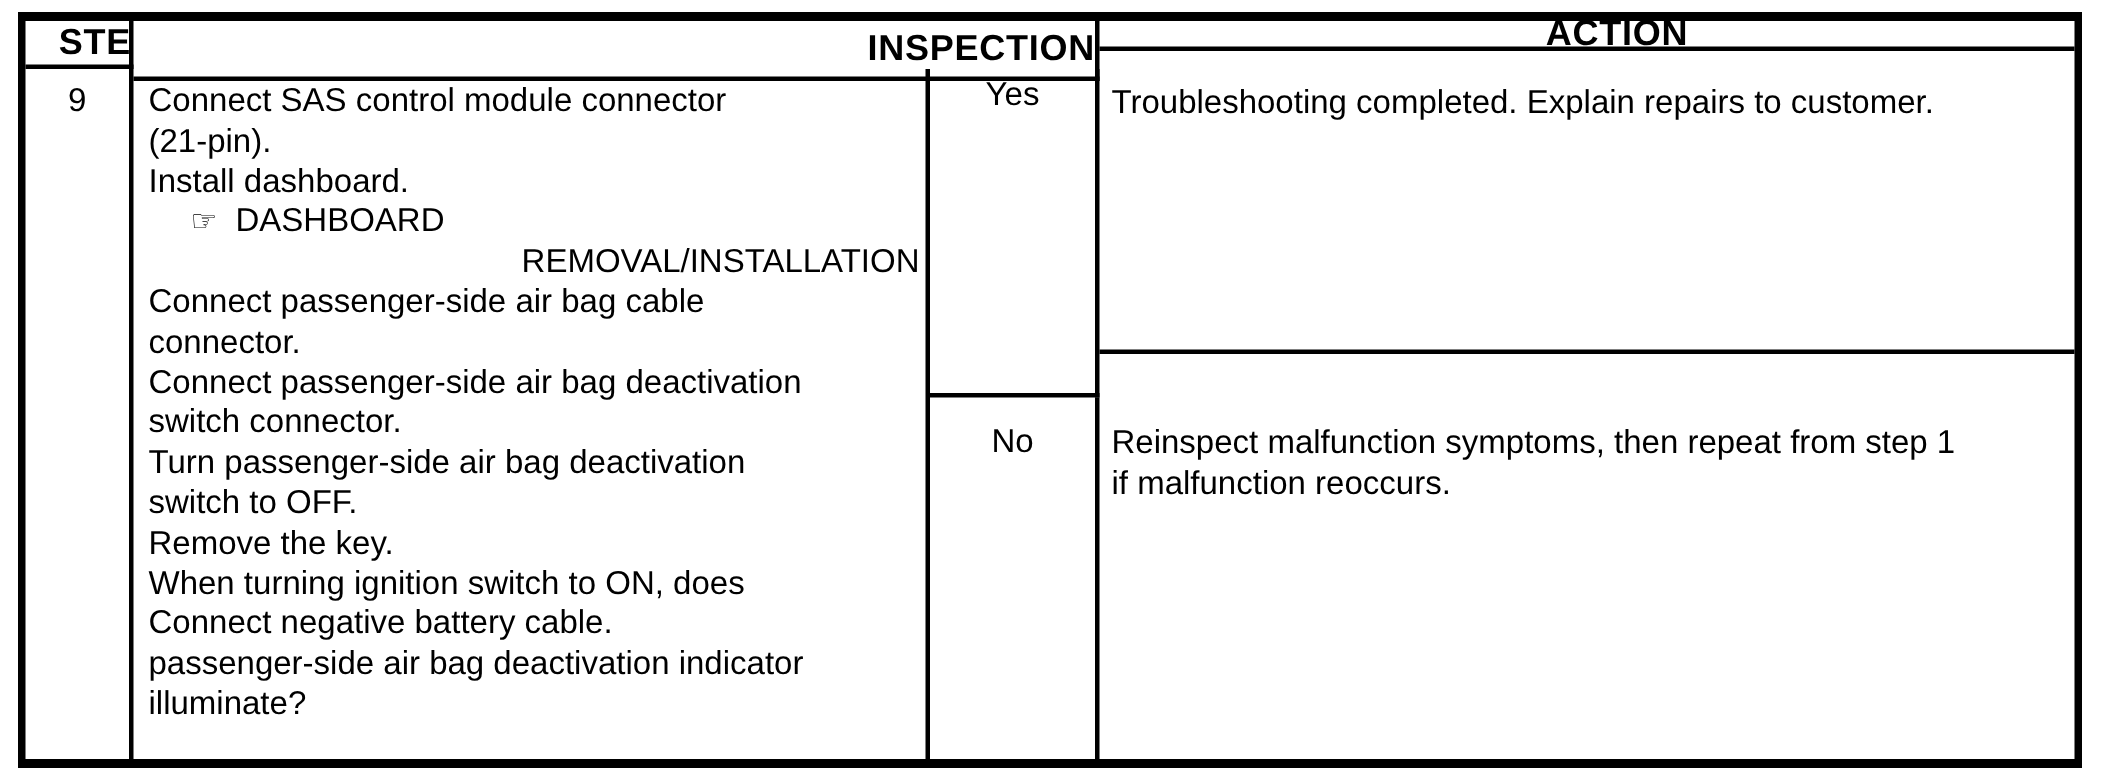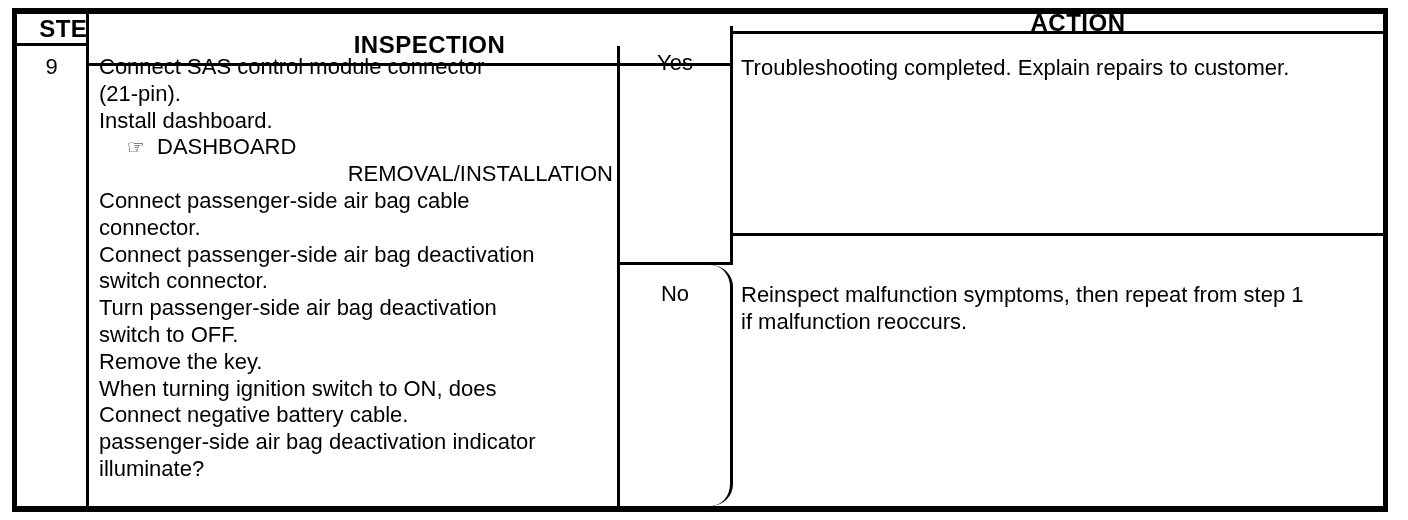--- a/index.html
+++ b/index.html
@@ -39,21 +39,21 @@
   .hdr {
     display: flex;
     align-items: center;
     justify-content: center;
     font-weight: bold;
     font-size: 24px;
     letter-spacing: 0.5px;
     padding-left: 40px;
   }
   .h-step   { left: 0;     top: 0; width: 72px;  height: 32px; border-right-width: 3px; border-bottom-width: 3px; }
-  .h-insp   { left: 72px;  top: 12px; width: 644px; height: 40px; border-right-width: 3px; border-bottom-width: 3px; }
+  .h-insp   { left: 72px;  top: 0; width: 644px; height: 40px; border-right-width: 3px; border-bottom-width: 3px; justify-content: flex-end; }
   .h-action { left: 716px; top: 0; width: 650px; height: 20px; border-bottom-width: 3px; }
   
   .c-step {
     left: 0; top: 32px; width: 72px; height: 460px;
     border-right-width: 3px;
     text-align: center; font-size: 22px; padding-top: 8px;
   }
   .c-insp {
     left: 72px; top: 32px; width: 531px; height: 460px;
     border-right-width: 3px;
@@ -67,21 +67,21 @@
   }
   .c-action-yes {
     left: 716px; top: 32px; width: 650px; height: 190px;
     border-bottom-width: 3px;
     font-size: 22px; line-height: 27px;
     padding: 8px 10px 0 8px;
   }
   .c-no {
     left: 603px; top: 251px; width: 113px; height: 241px;
     border-right-width: 3px;
-    text-align: center; font-size: 22px; padding-top: 16px; border-radius: 22px;
+    text-align: center; font-size: 22px; padding-top: 16px;
   }
   .c-action-no {
     left: 716px; top: 251px; width: 650px; height: 241px;
     font-size: 22px; line-height: 27px;
     padding: 16px 10px 0 8px;
   }
   .line { white-space: nowrap; }
   .ind1 { padding-left: 28px; }
   .ind2 { padding-left: 68px; text-align: right; }
   .ref-icon {

